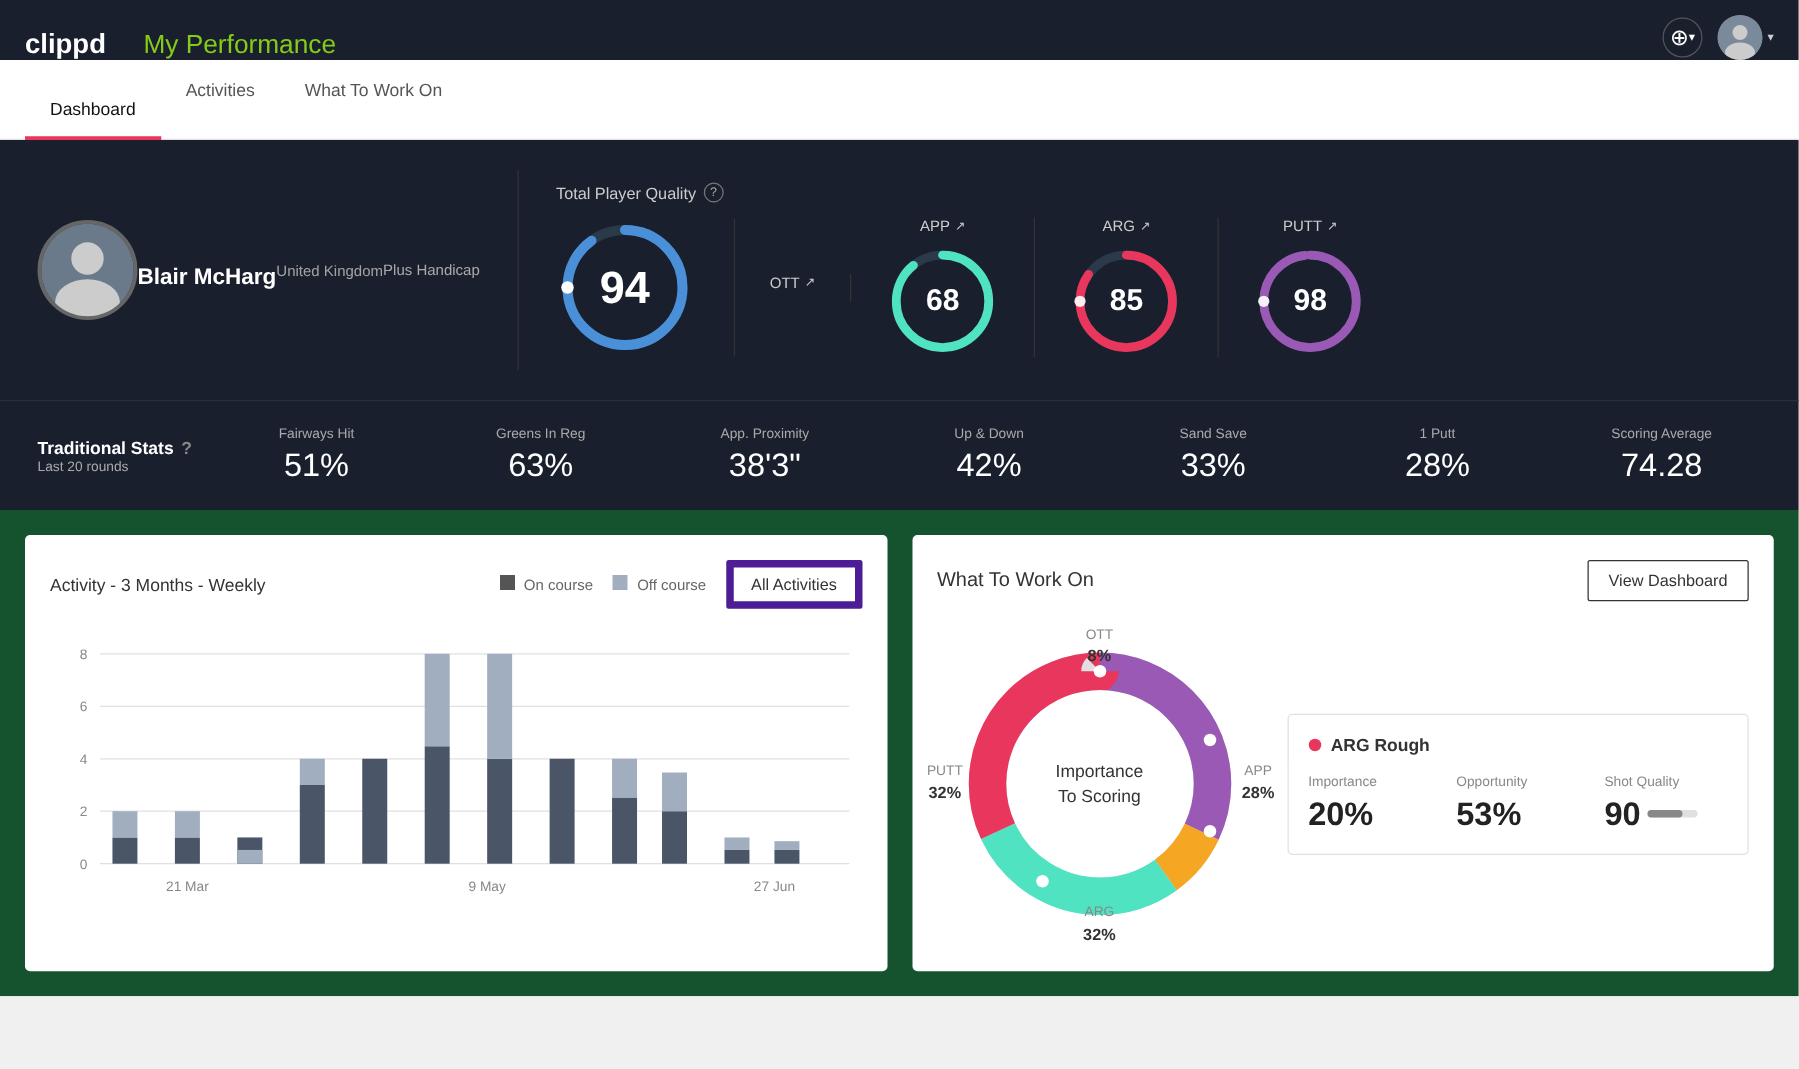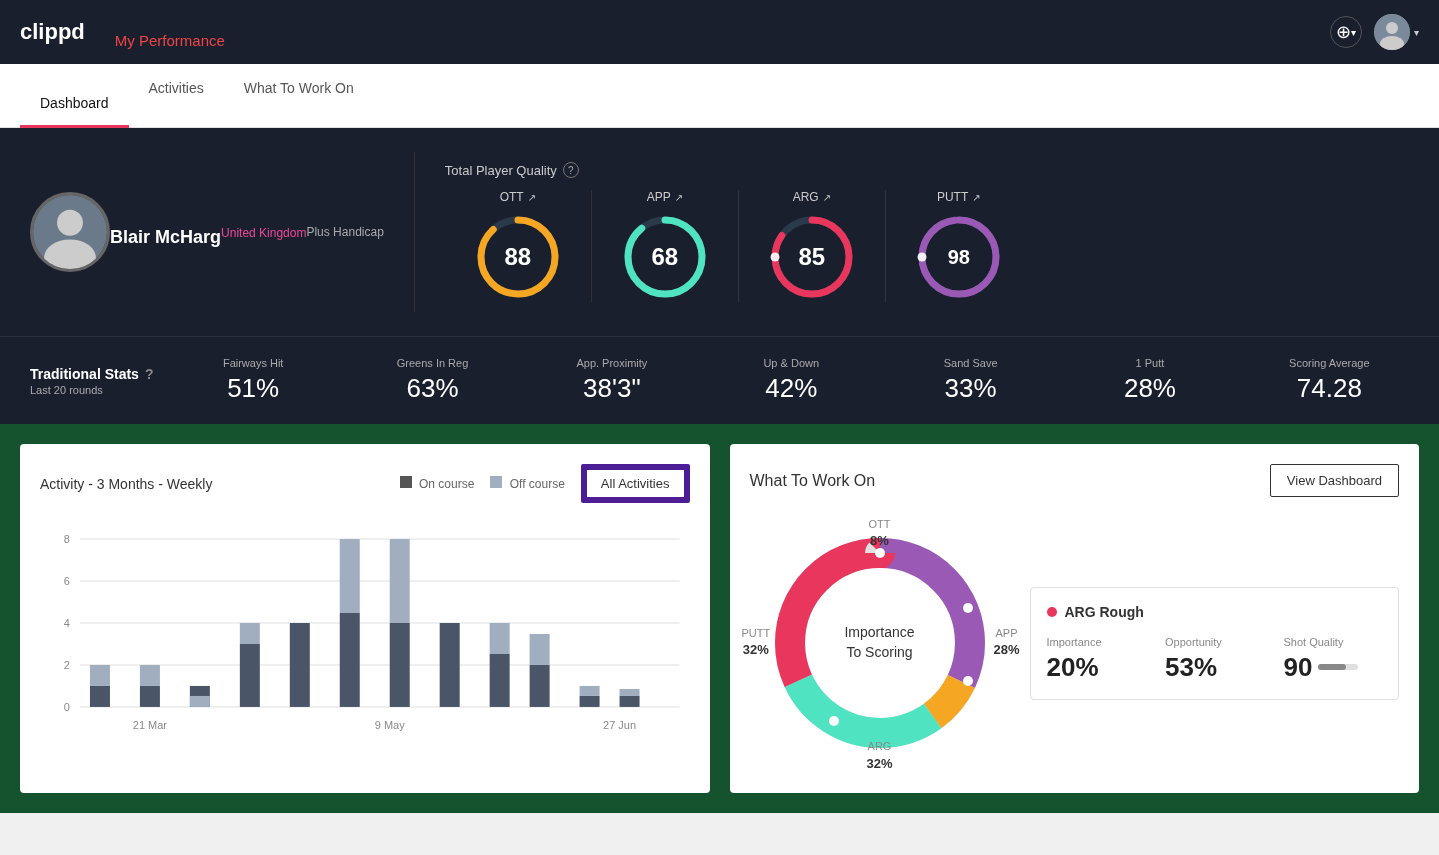--- a/index.html
+++ b/index.html
@@ -2,27 +2,27 @@
 <html><head>
   <meta charset="utf-8">
   <style>
     * { box-sizing: border-box; margin: 0; padding: 0; }
     body { font-family: -apple-system, BlinkMacSystemFont, 'Segoe UI', sans-serif; background: #f0f0f0; color: #fff; }
 
     
     .top-nav {
       background: #1a1f2e;
       display: flex;
-      align-items: center;
+      align-items: flex-end;
       padding: 0 20px;
-      height: 64px;
+      height: 48px;
     }
     .logo { color: #e8365d; font-size: 22px; font-weight: bold; margin-right: 30px; }
     .logo span { color: #fff; }
-    .nav-title { color: #ef4444; font-size: 15px; flex: 1; margin-top: 16px; }
+    .nav-title { color: #84cc16; font-size: 21px; flex: 1; margin-top: 16px; }
     .nav-actions { display: flex; align-items: center; gap: 12px; }
     .nav-btn { background: none; border: 1px solid #555; border-radius: 50%; width: 32px; height: 32px; color: #fff; cursor: pointer; display: flex; align-items: center; justify-content: center; font-size: 18px; }
     .nav-avatar { width: 36px; height: 36px; border-radius: 50%; background: #888; display: flex; align-items: center; justify-content: center; font-size: 12px; cursor: pointer; overflow: hidden; }
     .nav-avatar-wrapper { display: flex; align-items: center; gap: 4px; color: #ccc; cursor: pointer; font-size: 13px; }
 
     
     .tabs-bar {
       background: #fff;
       display: flex;
       border-bottom: 1px solid #e0e0e0;
@@ -42,21 +42,21 @@
     .hero {
       background: #1a1f2e;
       padding: 24px 30px;
       display: flex;
       align-items: center;
       gap: 30px;
     }
     .player-info { display: flex; align-items: center; min-width: 140px; }
     .player-avatar { width: 80px; height: 80px; border-radius: 50%; background: #555; border: 3px solid #666; overflow: hidden; display: flex; align-items: center; justify-content: center; font-size: 28px; }
     .player-name { font-size: 18px; font-weight: bold; color: #fff; margin-top: 10px; text-align: center; }
-    .player-country { font-size: 12px; color: #ec4899; margin-top: 2px; text-align: right; }
+    .player-country { font-size: 12px; color: #a3a3a3; margin-top: 2px; text-align: right; }
     .player-handicap { font-size: 12px; color: #aaa; }
 
     .hero-divider { width: 1px; background: #333; height: 160px; }
 
     .quality-section { flex: 1; }
     .quality-header { color: #ccc; font-size: 13px; margin-bottom: 12px; display: flex; align-items: center; gap: 6px; }
     .quality-header .help-icon { width: 16px; height: 16px; border-radius: 50%; border: 1px solid #777; display: flex; align-items: center; justify-content: center; font-size: 10px; color: #aaa; }
     .quality-gauges { display: flex; align-items: center; gap: 0; }
 
     .gauge-item { display: flex; flex-direction: column; align-items: center; padding: 0 28px; border-right: 1px solid #333; }
@@ -185,32 +185,35 @@
 
   <div class="hero-divider"></div>
 
   <div class="quality-section">
     <div class="quality-header">
       <span>Total Player Quality</span>
       <div class="help-icon">?</div>
     </div>
     <div class="quality-gauges">
 
+      <div class="gauge-item" style="padding: 0 32px 0 0;">
+        <div class="gauge-circle gauge-main">
+          <svg width="110" height="110" viewBox="0 0 110 110">
+            <circle cx="55" cy="55" r="46" fill="none" stroke="#2a3a4a" stroke-width="8"></circle>
+            <circle cx="55" cy="55" r="46" fill="none" stroke="#4a90d9" stroke-width="8" stroke-dasharray="260 289" stroke-linecap="round"></circle>
+            <circle cx="55" cy="9" r="5" fill="#fff"></circle>
+          </svg>
+          <span class="gauge-number">94</span>
+        </div>
+      </div>
 
       <div class="gauge-item">
         <div class="gauge-label">
           <span>OTT</span>
           <span class="arrow">↗</span>
-        </div>
-        <div class="gauge-circle">
-          <svg width="90" height="90" viewBox="0 0 90 90">
-            <circle cx="45" cy="45" r="37" fill="none" stroke="#2a3a4a" stroke-width="7"></circle>
-            <circle cx="45" cy="45" r="37" fill="none" stroke="#f5a623" stroke-width="7" stroke-dasharray="205 232" stroke-linecap="round"></circle>
-          </svg>
-          <span class="gauge-number" style="font-size:24px;">88</span>
         </div>
       </div>
 
       <div class="gauge-item">
         <div class="gauge-label">
           <span>APP</span>
           <span class="arrow">↗</span>
         </div>
         <div class="gauge-circle">
           <svg width="90" height="90" viewBox="0 0 90 90">
@@ -240,21 +243,21 @@
         <div class="gauge-label">
           <span>PUTT</span>
           <span class="arrow">↗</span>
         </div>
         <div class="gauge-circle">
           <svg width="90" height="90" viewBox="0 0 90 90">
             <circle cx="45" cy="45" r="37" fill="none" stroke="#2a3a4a" stroke-width="7"></circle>
             <circle cx="45" cy="45" r="37" fill="none" stroke="#9b59b6" stroke-width="7" stroke-dasharray="228 232" stroke-linecap="round"></circle>
             <circle cx="45" cy="8" r="4.5" fill="#fff" opacity="0.9"></circle>
           </svg>
-          <span class="gauge-number" style="font-size:20px;">98</span>
+          <span class="gauge-number" style="font-size:24px;">98</span>
         </div>
       </div>
     </div>
   </div>
 </div>
 
 <div class="stats-row">
   <div class="stats-label-group">
     <div class="stats-label">
       <span>Traditional Stats</span>

